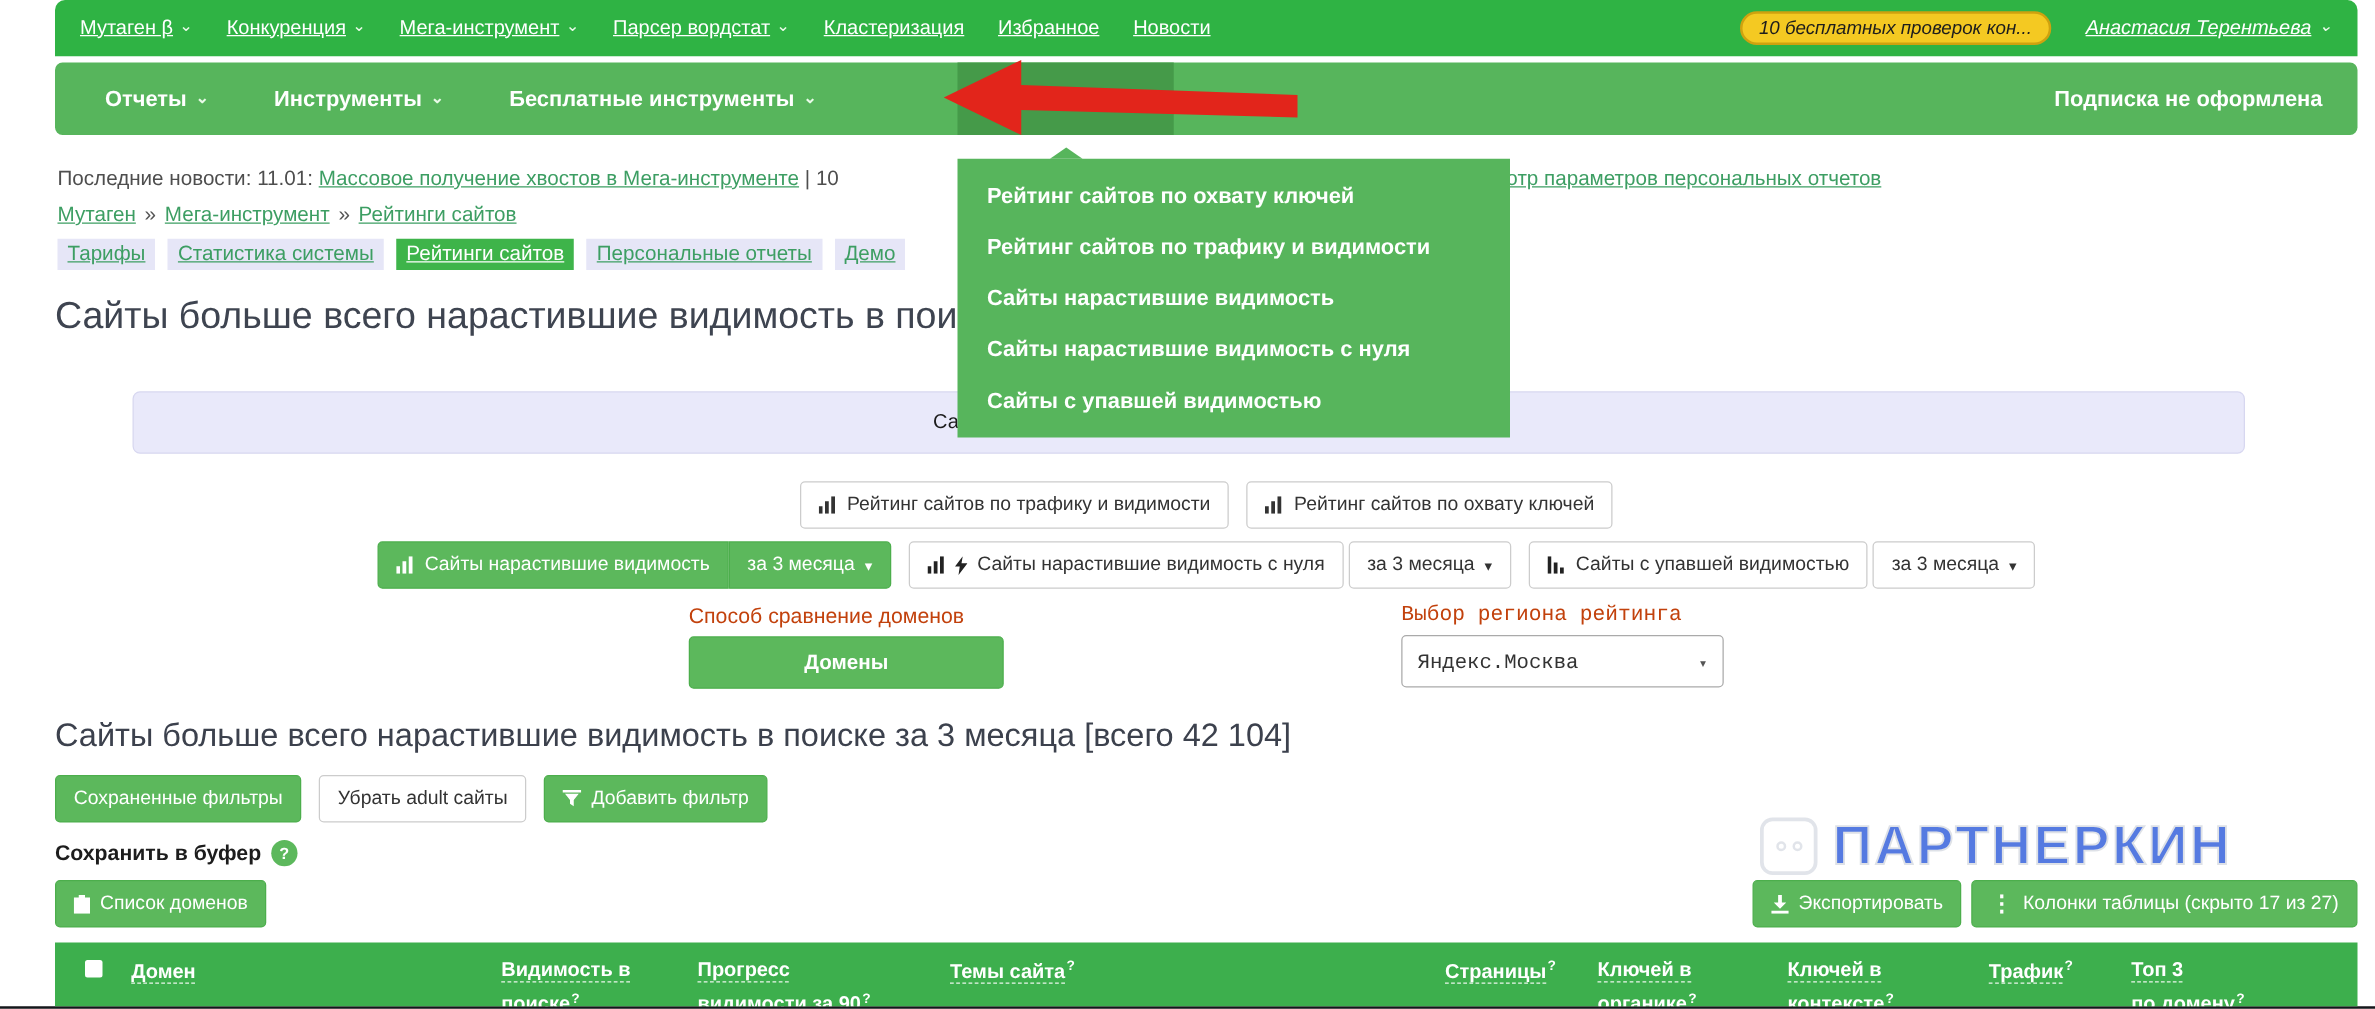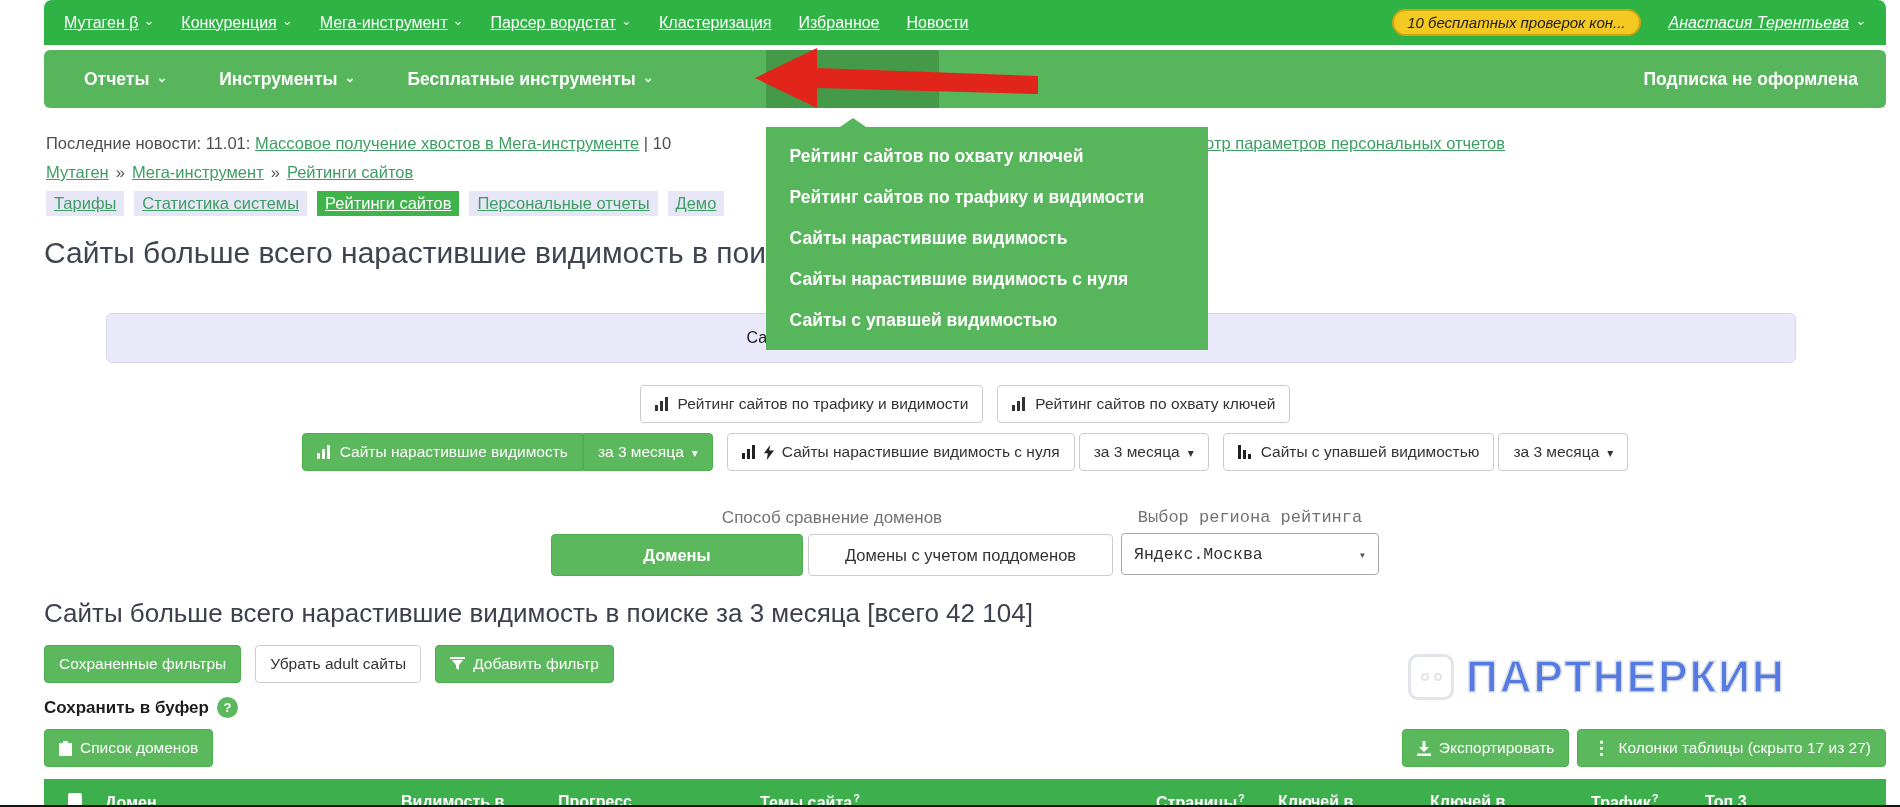--- a/index.html
+++ b/index.html
@@ -68,21 +68,21 @@
   .grp { display:inline-flex; }
   .grp .main { border-radius:4px 0 0 4px; }
   .grp .per  { border-radius:0 4px 4px 0; border-left:1px solid #4cae4c; }
   .pair { display:inline-flex; gap:4px; }
   .caret { font-size:12px; transform:translateY(1px); }
   .icon { display:inline-flex; align-items:center; }
 
   
   .compare { margin-top:12px; display:flex; justify-content:center; gap:8px; }
   .cmp-col1 { width:562px; } .cmp-col2 { width:258px;font-family:Liberation Mono, monospace; }
-  .cmp-label { text-align:center; font-size:17px; color:#737373; margin-bottom:6px;margin-top:25px; }
+  .cmp-label { font-size:17px; color:#c2410c; margin-bottom:6px; }
   .cmp-row { display:flex; gap:5px; }
   .btn-domains { width:252px; height:42px; background:#5cb85c; border:1px solid #4cae4c; color:#fff;
                  font-size:16.5px; font-weight:600; border-radius:4px; display:flex; align-items:center;
                  justify-content:center; cursor:pointer; }
   .btn-subdomains { width:305px; height:42px; background:#fff; border:1px solid #ccc; color:#333;
                     font-size:16.5px; border-radius:4px; display:flex; align-items:center;
                     justify-content:center; cursor:pointer; }
   .select { height:42px; background:#fff; border:1px solid #aaa; border-radius:4px; color:#333;
             font-size:16.5px; display:flex; align-items:center; padding:0 12px; cursor:pointer; }
   .select .caret { margin-left:auto; color:#555; }
@@ -300,21 +300,20 @@
             <span class="caret">▾</span>
         </span>
       </span>
     </div>
 
     <div class="compare">
       <div class="cmp-col1">
         <div class="cmp-label">Способ сравнение доменов</div>
         <div class="cmp-row">
           <div class="btn-domains">Домены</div>
-          <div class="btn-subdomains">Домены с учетом поддоменов</div>
         </div>
       </div>
       <div class="cmp-col2">
         <div class="cmp-label">Выбор региона рейтинга</div>
         <div class="select">
           <span>Яндекс.Москва</span>
           <span class="caret">▾</span>
         </div>
       </div>
     </div>

